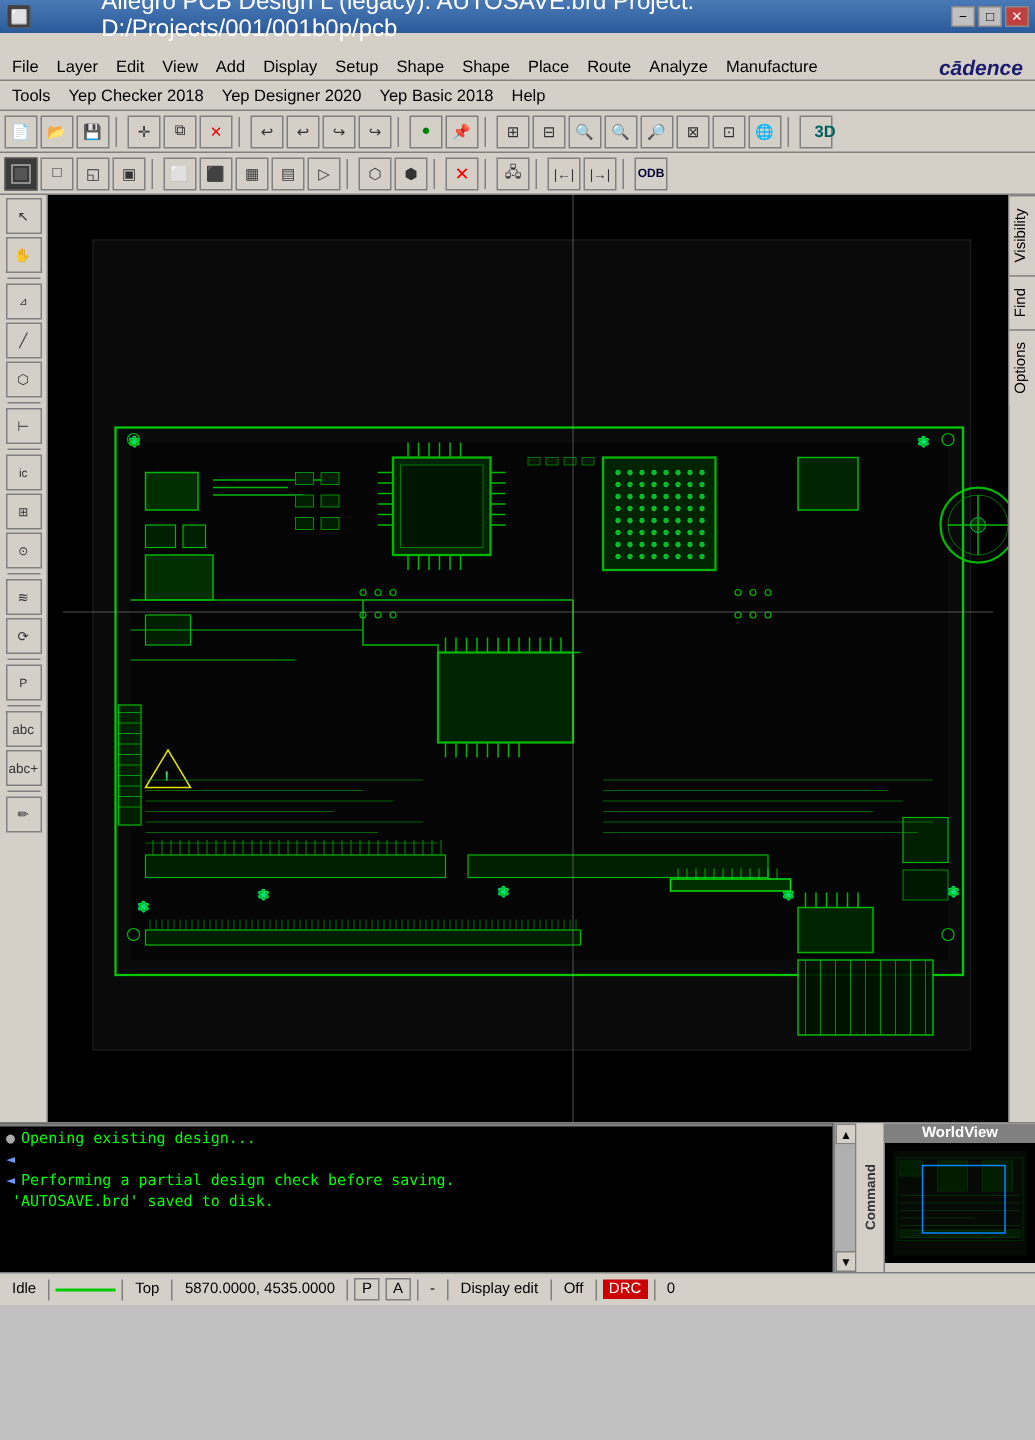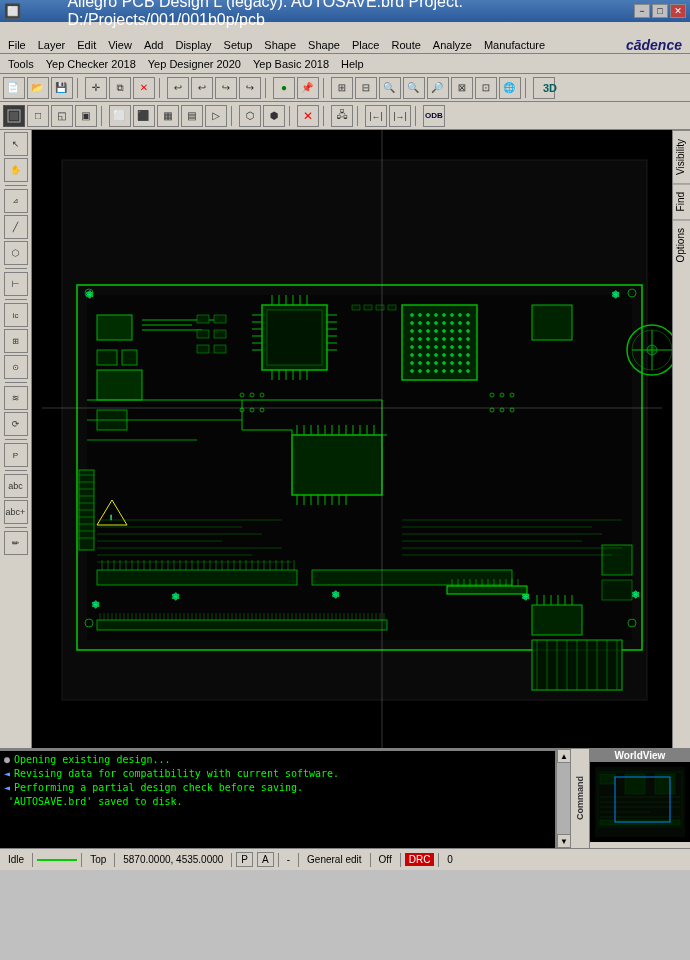--- a/index.html
+++ b/index.html
@@ -734,21 +734,20 @@
     <div id="console-header">
       <span></span>
     </div>
     <div id="console-text">
       <div class="console-line">
         <span class="console-icon">●</span>
         <span>Opening existing design...</span>
       </div>
       <div class="console-line">
         <span class="console-icon" style="color:#6699ff;">◄</span>
-        <span>Revising data for compatibility with current software.</span>
       </div>
       <div class="console-line">
         <span class="console-icon" style="color:#6699ff;">◄</span>
         <span>Performing a partial design check before saving.</span>
       </div>
       <div class="console-line">
         <span class="console-icon"> </span>
         <span>'AUTOSAVE.brd' saved to disk.</span>
       </div>
     </div>
@@ -799,20 +798,20 @@
   <div class="status-sep"></div>
   <span class="status-item">Top</span>
   <div class="status-sep"></div>
   <span class="status-item">5870.0000, 4535.0000</span>
   <div class="status-sep"></div>
   <div class="status-btn">P</div>
   <div class="status-btn">A</div>
   <div class="status-sep"></div>
   <span class="status-item">-</span>
   <div class="status-sep"></div>
-  <span class="status-item">General edit</span>
+  <span class="status-item">Display edit</span>
   <div class="status-sep"></div>
   <span class="status-item">Off</span>
   <div class="status-sep"></div>
   <div class="status-red">DRC</div>
   <div class="status-sep"></div>
   <span class="status-item">0</span>
 </div>
 
 </body></html>

